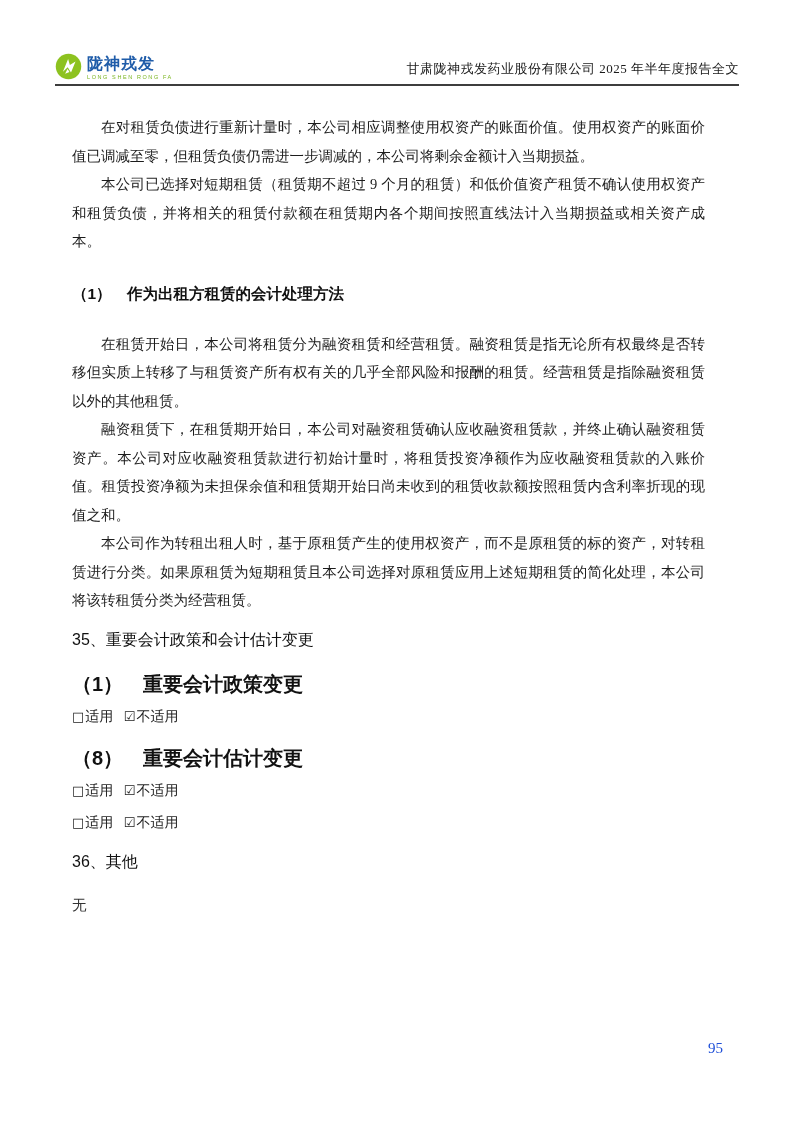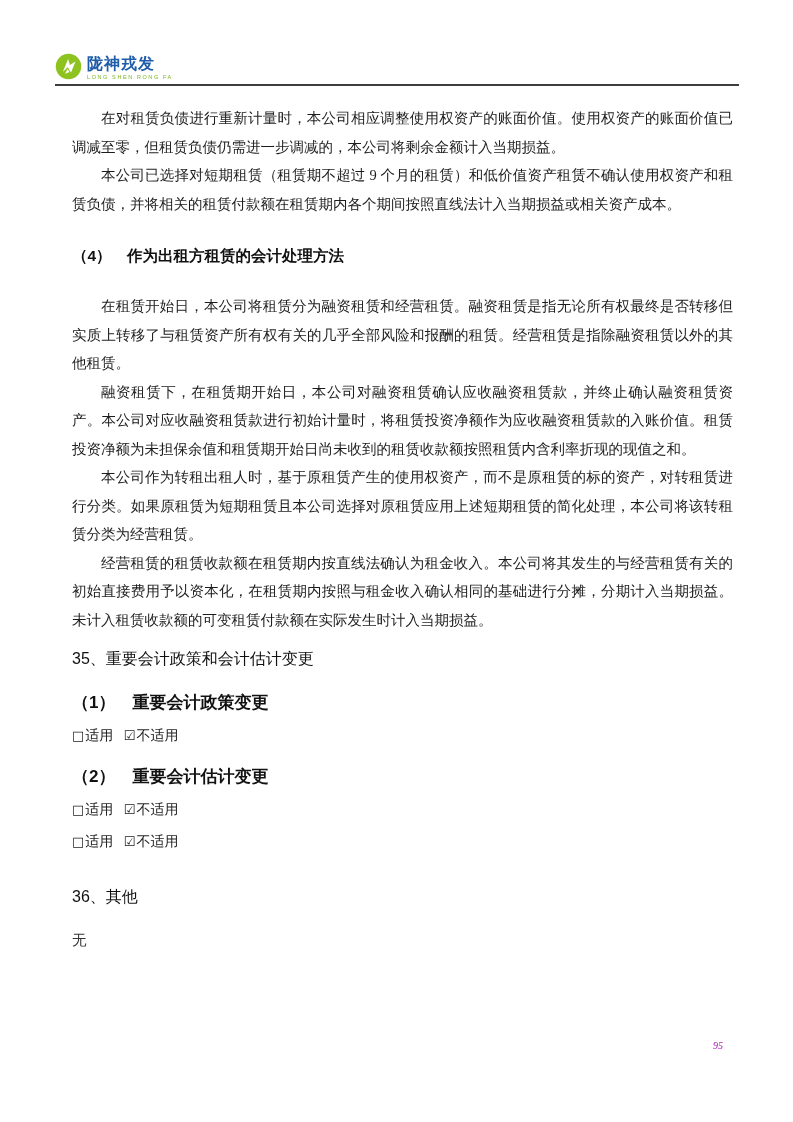--- a/index.html
+++ b/index.html
@@ -48,24 +48,24 @@
   .header-title {
     font-size: 13px;
     color: #1a1a1a;
     letter-spacing: 0.5px;
     padding-bottom: 2px;
   }
 
   
   .content {
     position: absolute;
-    top: 88px;
+    top: 97px;
     left: 0;
     right: 0;
-    padding: 16px 60px 0 72px;
+    padding: 16px 88px 0 72px;
     color: #1c1c1c;
   }
   p.body-para {
     font-size: 14.5px;
     line-height: 28.5px;
     text-align: justify;
     text-indent: 2em;
     white-space: pre-wrap;
   }
   h3.sub-section-heading {
@@ -81,21 +81,21 @@
     font-family: "Liberation Sans", "DejaVu Sans", sans-serif;
     font-size: 16px;
     font-weight: normal;
     color: #111;
     margin-top: 12px;
     line-height: 26px;
     white-space: pre-wrap;
   }
   h4.numbered-heading {
     font-family: "Liberation Sans", "DejaVu Sans", sans-serif;
-    font-size: 17px;
+    font-size: 20px;
     font-weight: bold;
     color: #111;
     margin-top: 20px;
     line-height: 22px;
     white-space: pre-wrap;
   }
   .applicability-row {
     margin-top: 12px;
     font-size: 14px;
     line-height: 20px;
@@ -109,71 +109,70 @@
     font-size: 14.5px;
     line-height: 20px;
     color: #333;
   }
 
   
   .page-number {
     position: absolute;
     top: 1040px;
     right: 70px;
-    font-size: 10px;
-    color: #a21caf;
-    font-style: italic;
+    font-size: 15px;
+    color: #1d4ed8;
   }
 </style>
 </head>
 <body>
 
 <div class="page">
 
   <div class="header">
     <div class="logo">
       <svg class="logo-mark" viewBox="0 0 28 28" aria-hidden="true">
         <circle cx="14" cy="14" r="13.2" fill="#8dc21f"></circle>
         <path d="M8.2 19.5 L13.6 6.2 L15.4 12.4 L21.3 8.8 L16.6 20.2 L13.2 14.8 Z" fill="#ffffff"></path>
         <path d="M10.5 21.5 L13.0 16.5 L15.0 19.8 Z" fill="#ffffff"></path>
       </svg>
       <div class="logo-text-col">
         <span class="logo-name">陇神戎发</span>
         <span class="logo-sub">LONG SHEN RONG FA</span>
       </div>
     </div>
+    <div class="header-title">甘肃陇神戎发药业股份有限公司 2025 年半年度报告全文</div>
   </div>
 
   <div class="content">
 
     <p class="body-para">在对租赁负债进行重新计量时，本公司相应调整使用权资产的账面价值。使用权资产的账面价值已调减至零，但租赁负债仍需进一步调减的，本公司将剩余金额计入当期损益。</p>
     <p class="body-para">本公司已选择对短期租赁（租赁期不超过 9 个月的租赁）和低价值资产租赁不确认使用权资产和租赁负债，并将相关的租赁付款额在租赁期内各个期间按照直线法计入当期损益或相关资产成本。</p>
 
-    <h3 class="sub-section-heading">（4）　作为出租方租赁的会计处理方法</h3>
+    <h3 class="sub-section-heading">（1）　作为出租方租赁的会计处理方法</h3>
 
     <p class="body-para">在租赁开始日，本公司将租赁分为融资租赁和经营租赁。融资租赁是指无论所有权最终是否转移但实质上转移了与租赁资产所有权有关的几乎全部风险和报酬的租赁。经营租赁是指除融资租赁以外的其他租赁。</p>
     <p class="body-para">融资租赁下，在租赁期开始日，本公司对融资租赁确认应收融资租赁款，并终止确认融资租赁资产。本公司对应收融资租赁款进行初始计量时，将租赁投资净额作为应收融资租赁款的入账价值。租赁投资净额为未担保余值和租赁期开始日尚未收到的租赁收款额按照租赁内含利率折现的现值之和。</p>
     <p class="body-para">本公司作为转租出租人时，基于原租赁产生的使用权资产，而不是原租赁的标的资产，对转租赁进行分类。如果原租赁为短期租赁且本公司选择对原租赁应用上述短期租赁的简化处理，本公司将该转租赁分类为经营租赁。</p>
-    <p class="body-para">经营租赁的租赁收款额在租赁期内按直线法确认为租金收入。本公司将其发生的与经营租赁有关的初始直接费用予以资本化，在租赁期内按照与租金收入确认相同的基础进行分摊，分期计入当期损益。未计入租赁收款额的可变租赁付款额在实际发生时计入当期损益。</p>
 
     <h2 class="section-heading">35、重要会计政策和会计估计变更</h2>
 
     <h4 class="numbered-heading">（1）　重要会计政策变更</h4>
     <div class="applicability-row">
       <span class="option">
           <span class="box-glyph">□</span>
           <span>适用</span>
         </span>
       <span class="option">
           <span class="box-glyph">☑</span>
           <span>不适用</span>
         </span>
     </div>
 
-    <h4 class="numbered-heading">（2）　重要会计估计变更</h4>
+    <h4 class="numbered-heading">（8）　重要会计估计变更</h4>
     <div class="applicability-row">
       <span class="option">
           <span class="box-glyph">□</span>
           <span>适用</span>
         </span>
       <span class="option">
           <span class="box-glyph">☑</span>
           <span>不适用</span>
         </span>
     </div>
@@ -182,20 +181,20 @@
       <span class="option">
           <span class="box-glyph">□</span>
           <span>适用</span>
         </span>
       <span class="option">
           <span class="box-glyph">☑</span>
           <span>不适用</span>
         </span>
     </div>
 
-    <h2 class="section-heading" style="margin-top:32px">36、其他</h2>
+    <h2 class="section-heading" style="margin-top:16px">36、其他</h2>
     <div class="none-text">无</div>
 
   </div>
 
   <div class="page-number">95</div>
 
 </div>
 
 </body></html>

